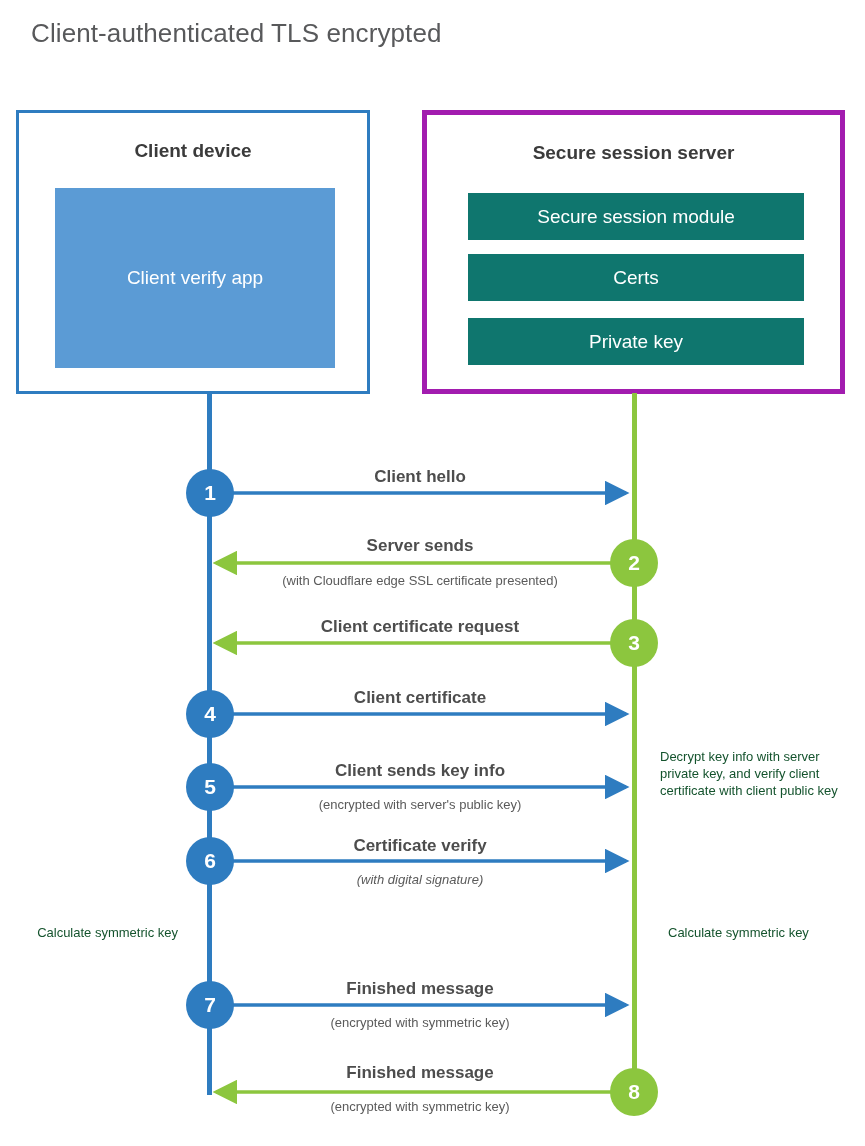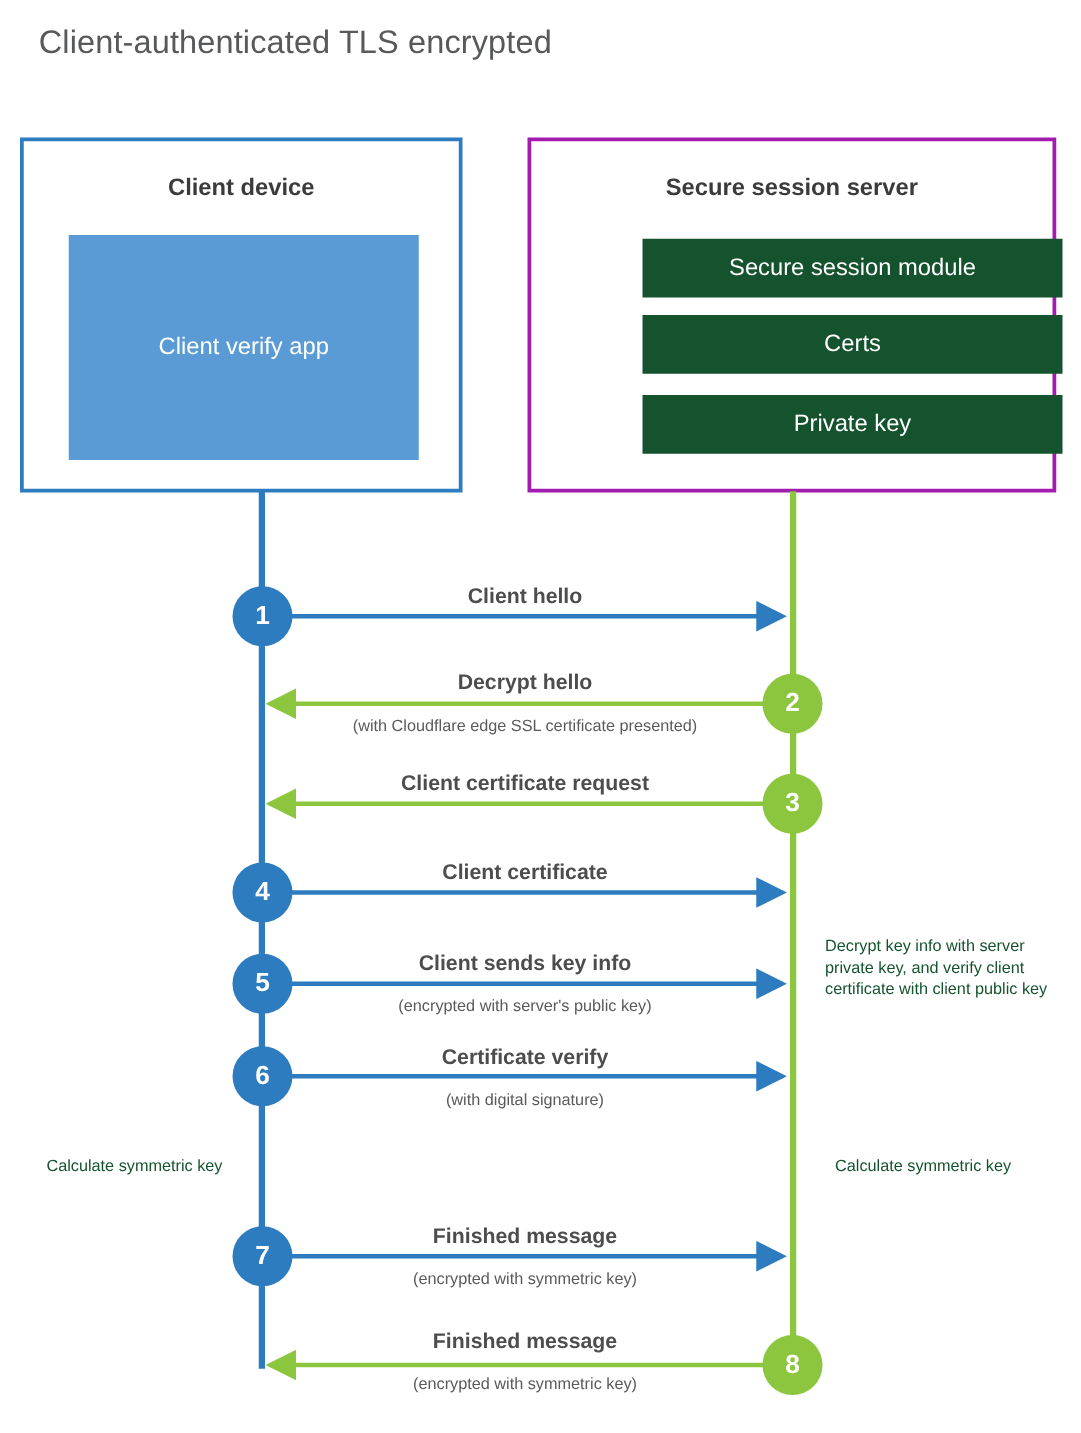--- a/index.html
+++ b/index.html
@@ -42,21 +42,21 @@
     top: 110px;
     width: 354px;
     height: 284px;
     border: 3px solid #2e7cc0;
   }
   #server-box {
     left: 422px;
     top: 110px;
     width: 423px;
     height: 284px;
-    border: 3px solid #a21caf;
+    border: 5px solid #a21caf;
   }
   .party-title {
     position: absolute;
     left: 0;
     right: 0;
     top: 27px;
     text-align: center;
     font-size: 19px;
     font-weight: bold;
     color: #3b3b3b;
@@ -74,27 +74,26 @@
     text-align: center;
     color: #ffffff;
     font-size: 19px;
     line-height: 26px;
   }
   .server-bar {
     position: absolute;
     left: 41px;
     width: 336px;
     height: 47px;
-    background: #14532d;
+    background: #0f766e;
     display: flex;
     align-items: center;
     justify-content: center;
     color: #ffffff;
     font-size: 19px;
-    margin-left: 48px;
   }
   #server-bar-0 { top: 78px; }
   #server-bar-1 { top: 139px; }
   #server-bar-2 { top: 203px; }
 
   
   .lifeline {
     position: absolute;
     width: 5px;
   }
@@ -235,32 +234,32 @@
   <div class="step-badge server" style="left:610px; top:539px;">2</div>
   <div class="step-badge server" style="left:610px; top:619px;">3</div>
   <div class="step-badge client" style="left:186px; top:690px;">4</div>
   <div class="step-badge client" style="left:186px; top:763px;">5</div>
   <div class="step-badge client" style="left:186px; top:837px;">6</div>
   <div class="step-badge client" style="left:186px; top:981px;">7</div>
   <div class="step-badge server" style="left:610px; top:1068px;">8</div>
 
   <div class="msg-label" style="left:220px; top:467px; width:400px;">Client hello</div>
 
-  <div class="msg-label" style="left:220px; top:536px; width:400px;">Decrypt hello</div>
+  <div class="msg-label" style="left:220px; top:536px; width:400px;">Server sends</div>
   <div class="msg-sub" style="left:220px; top:573px; width:400px;">(with Cloudflare edge SSL certificate presented)</div>
 
   <div class="msg-label" style="left:220px; top:617px; width:400px;">Client certificate request</div>
 
   <div class="msg-label" style="left:220px; top:688px; width:400px;">Client certificate</div>
 
   <div class="msg-label" style="left:220px; top:761px; width:400px;">Client sends key info</div>
   <div class="msg-sub" style="left:220px; top:797px; width:400px;">(encrypted with server's public key)</div>
 
   <div class="msg-label" style="left:220px; top:836px; width:400px;">Certificate verify</div>
-  <div class="msg-sub" style="left:220px; top:872px; width:400px;">(with digital signature)</div>
+  <div class="msg-sub" style="left:220px; top:872px; width:400px;font-style:italic;">(with digital signature)</div>
 
   <div class="msg-label" style="left:220px; top:979px; width:400px;">Finished message</div>
   <div class="msg-sub" style="left:220px; top:1015px; width:400px;">(encrypted with symmetric key)</div>
 
   <div class="msg-label" style="left:220px; top:1063px; width:400px;">Finished message</div>
   <div class="msg-sub" style="left:220px; top:1099px; width:400px;">(encrypted with symmetric key)</div>
 
   <div class="side-note" id="note-decrypt">Decrypt key info with server private key, and verify client certificate with client public key</div>
   <div class="side-note" id="note-calc-client">Calculate symmetric key</div>
   <div class="side-note" id="note-calc-server">Calculate symmetric key</div>

